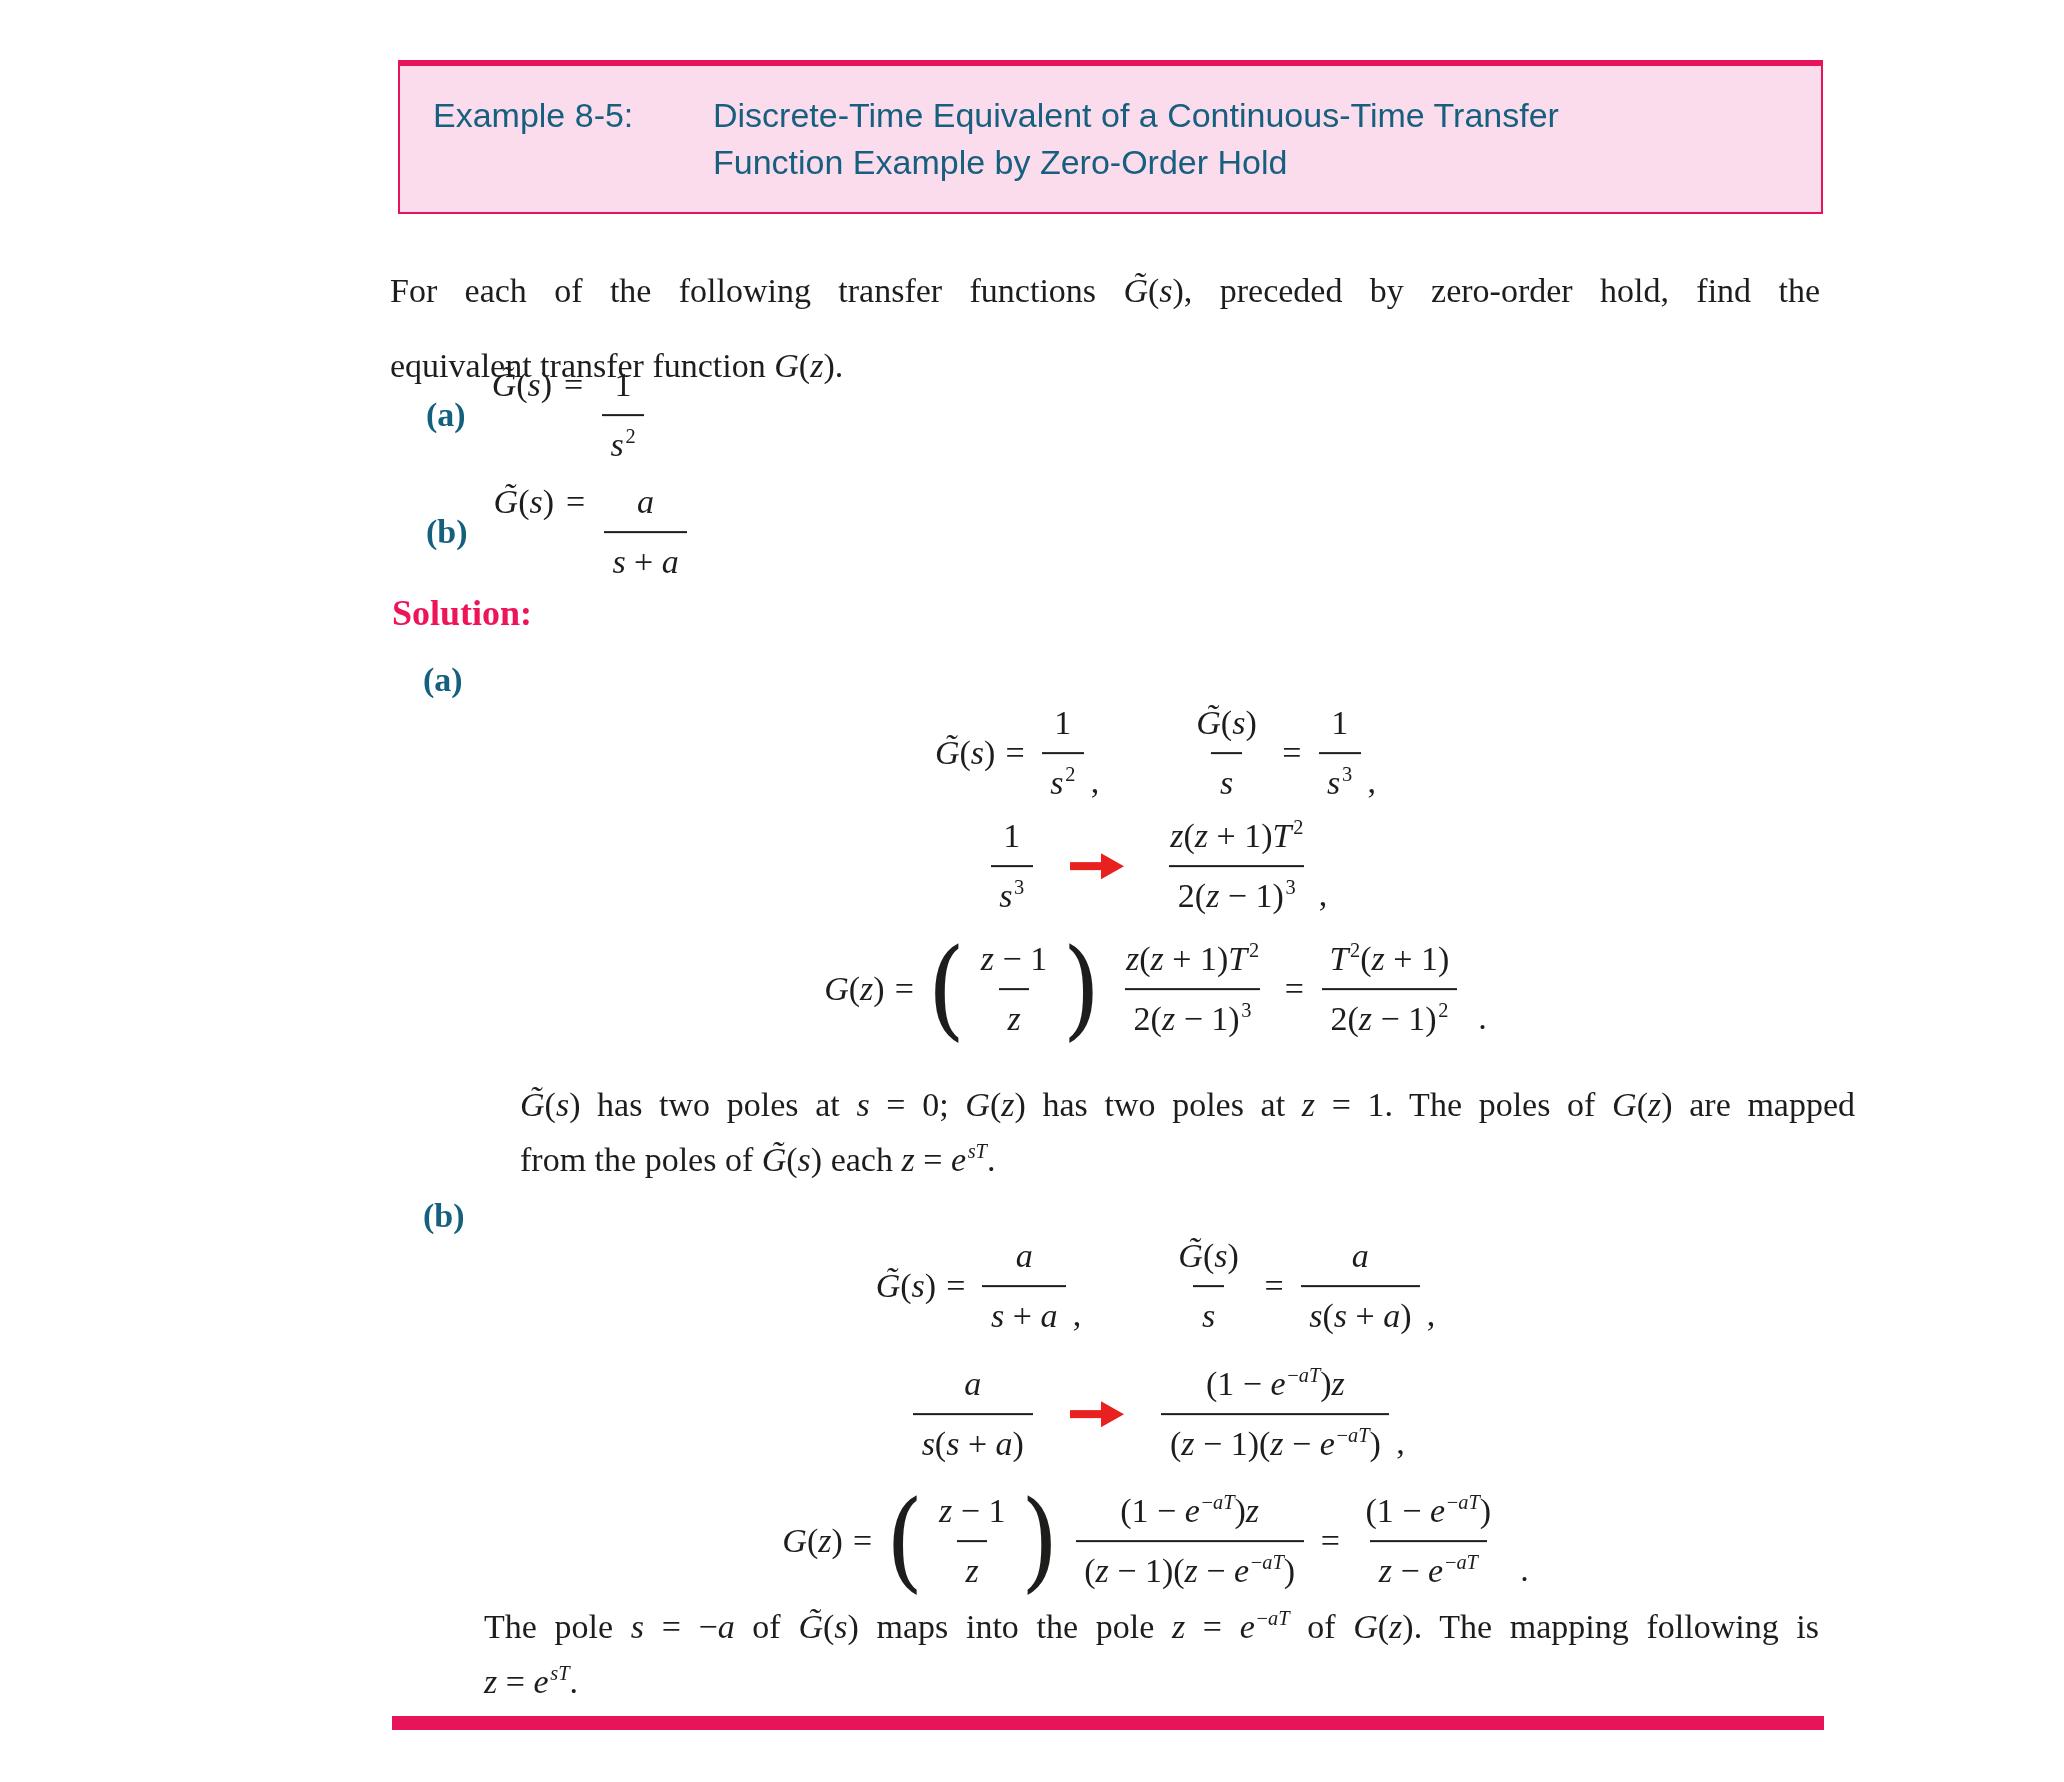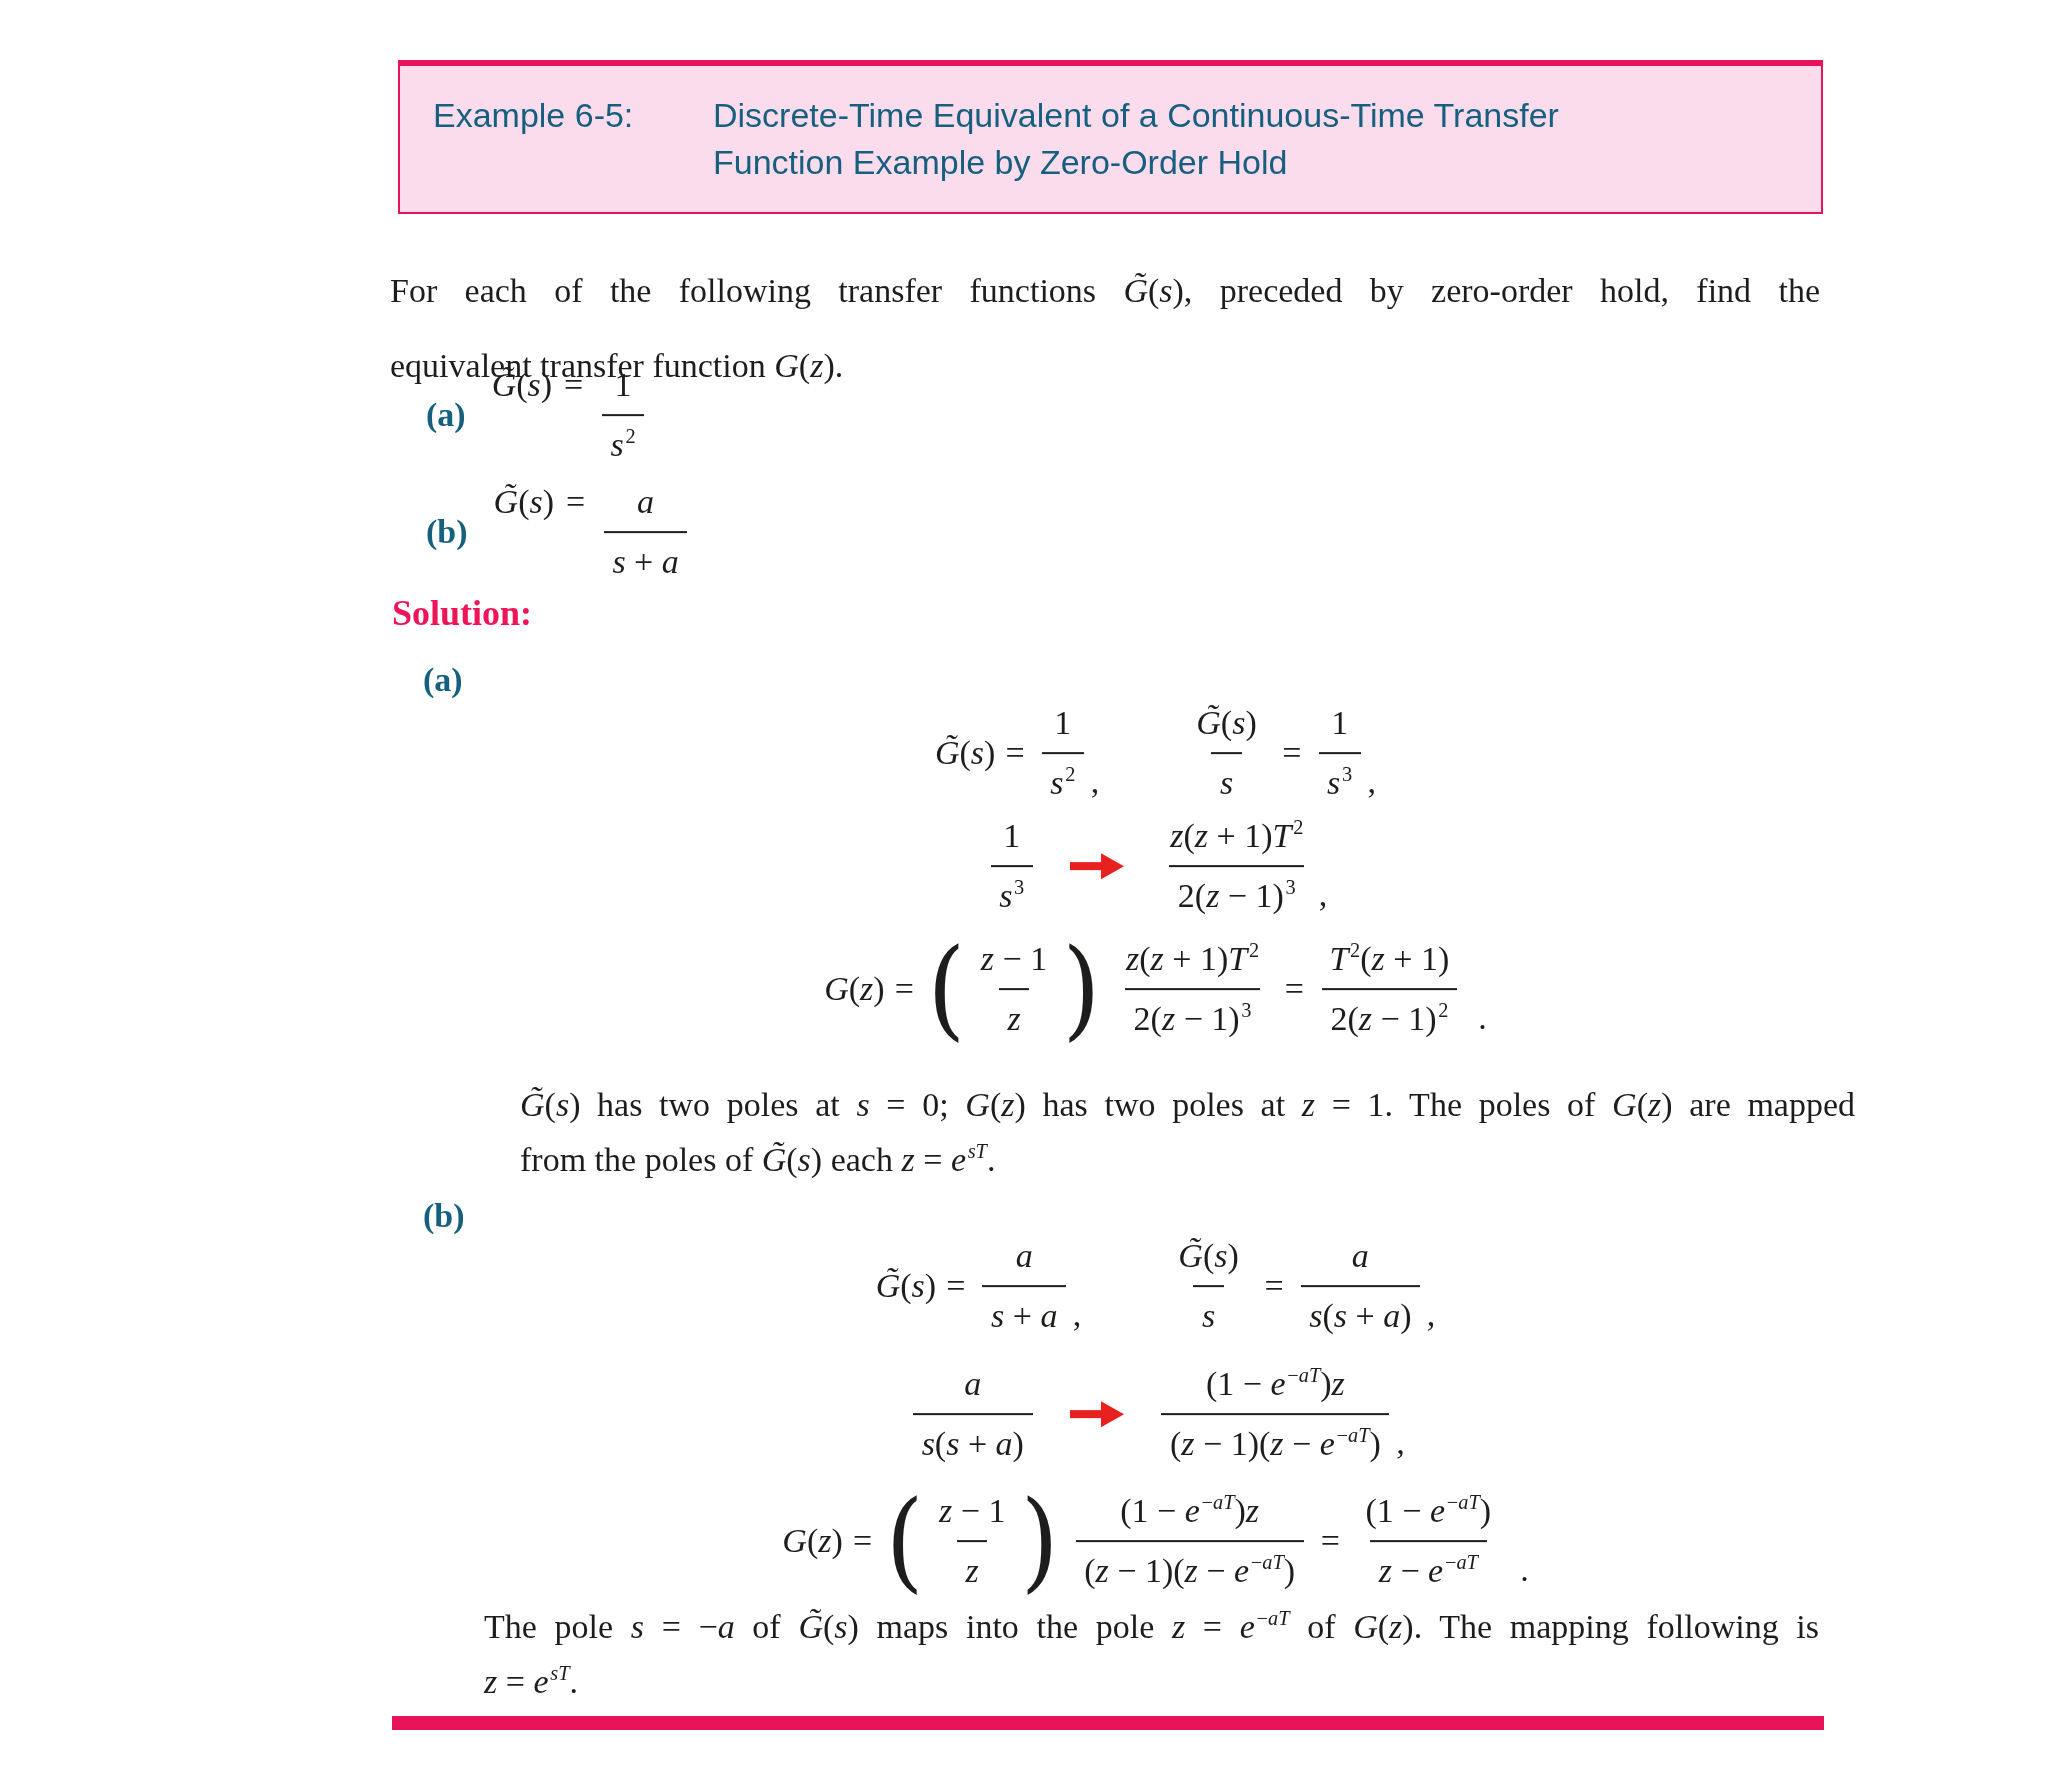--- a/index.html
+++ b/index.html
@@ -55,21 +55,21 @@
 
   
   .brule{position:absolute;left:392px;top:1716px;width:1432px;height:13.7px;background:#e8145a;}
 </style>
 </head>
 <body>
 
 <div id="canvas">
 
   <div class="hbox">
-    <div class="hlabel">Example 6-5:</div>
+    <div class="hlabel">Example 8-5:</div>
     <div class="htitle">
       <div>Discrete-Time Equivalent of a Continuous-Time Transfer</div>
       <div>Function Example by Zero-Order Hold</div>
     </div>
   </div>
 
   <div class="intro">
     <div class="tline jus"><span class="mrow"><span class="mt">For each of the following transfer functions </span><span class="mt mi">G̃</span><span class="mt">(</span><span class="mt mi">s</span><span class="mt">), preceded by zero-order hold, find the</span></span></div>
     <div class="tline"><span class="mrow"><span class="mt">equivalent transfer function </span><span class="mt mi">G</span><span class="mt">(</span><span class="mt mi">z</span><span class="mt">).</span></span></div>
   </div>

